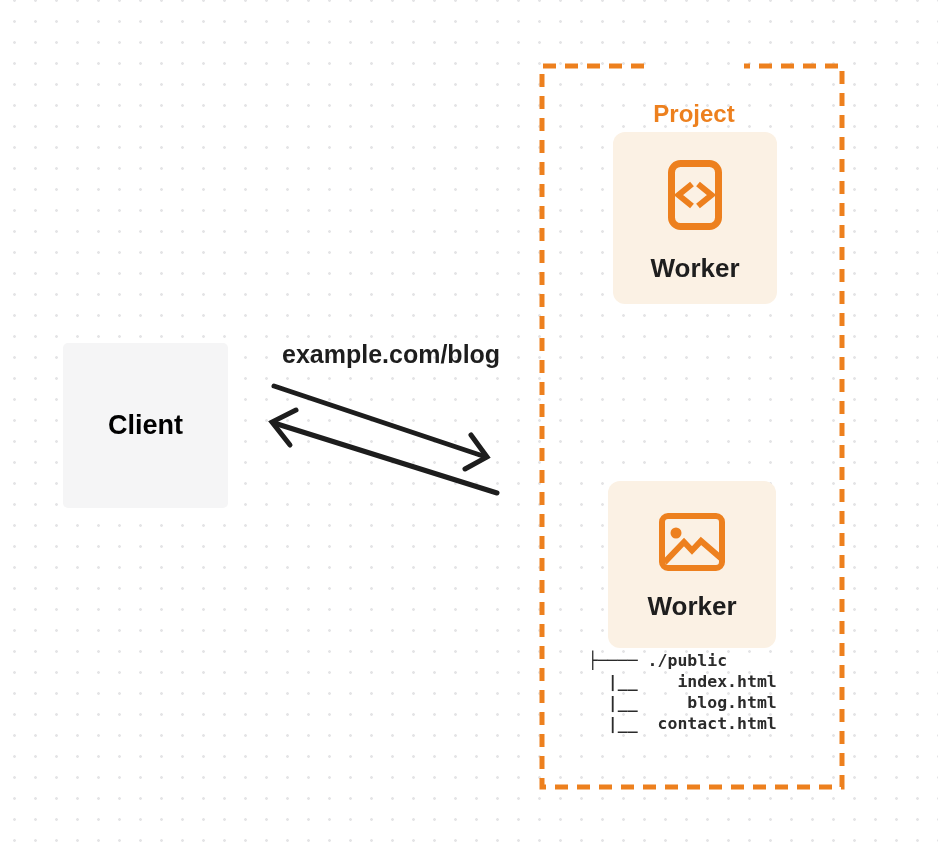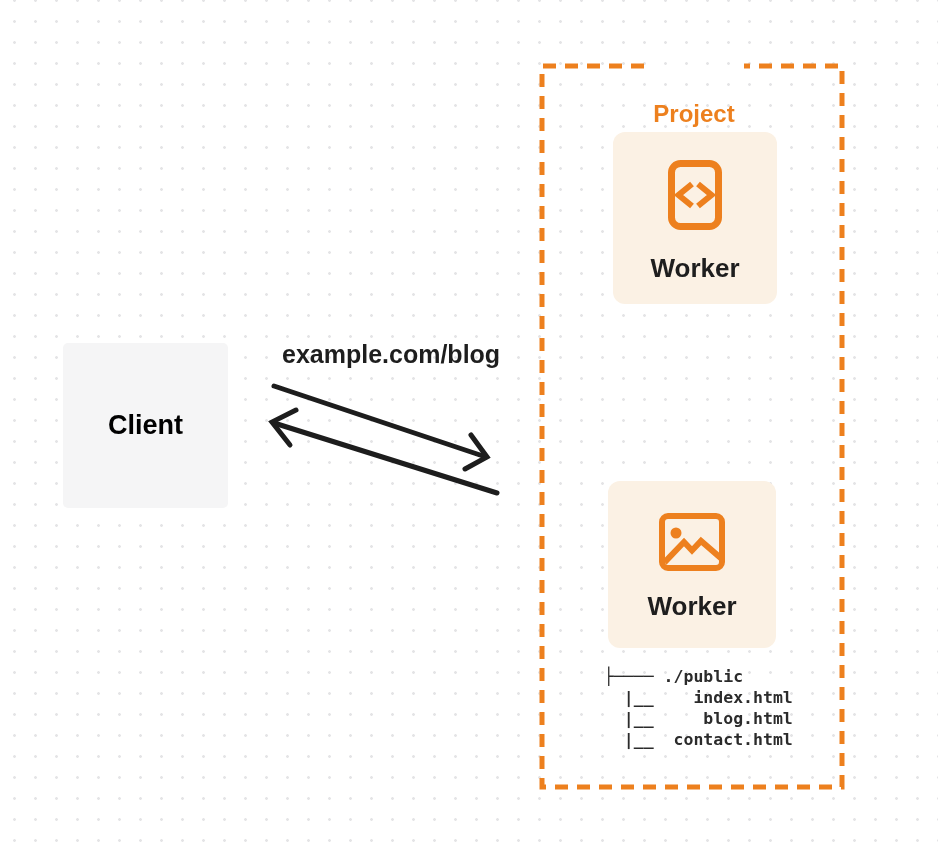--- a/index.html
+++ b/index.html
@@ -64,21 +64,21 @@
   .card.assets { left: 608px; top: 481px; width: 168px; height: 165px; gap: 22px; padding-top: 2px; }
 
   .card-label {
     font-size: 26px; font-weight: 700; color: #1E1E1E;
     line-height: 1;
   }
 
   .file-tree {
     position: absolute;
     left: 588px; top: 650px;
-    margin: 16px;
+    margin: 0;
     font-family: "DejaVu Sans Mono", monospace;
     font-size: 16.5px;
     line-height: 21px;
     font-weight: 700;
     color: #2B2B2B;
     white-space: pre;
   }
 </style>
 </head>
 <body>

